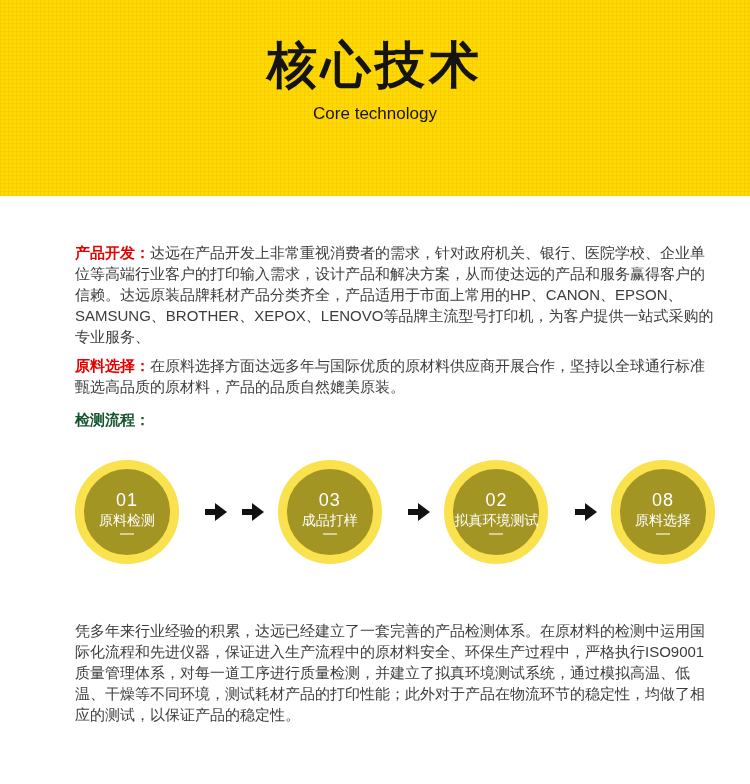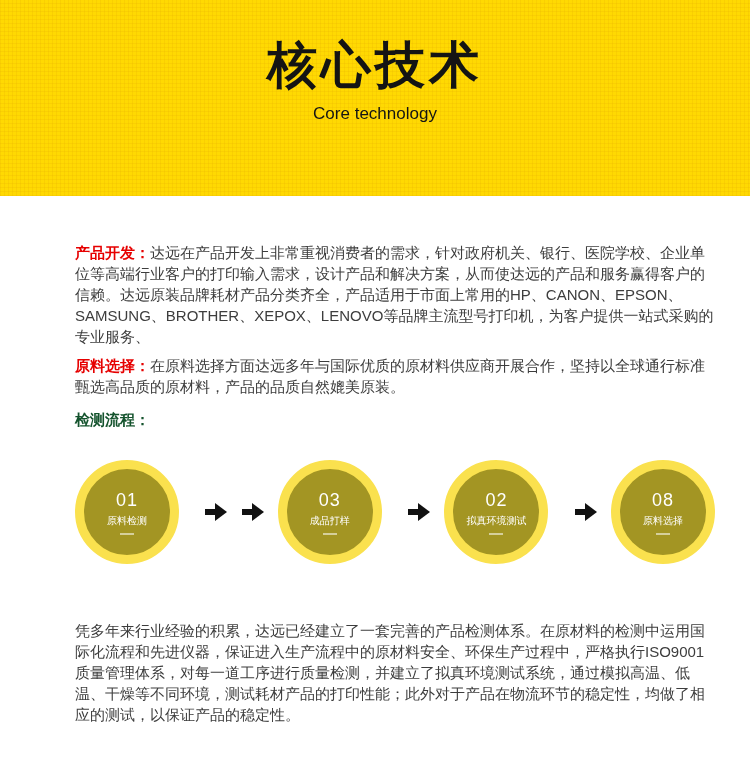--- a/index.html
+++ b/index.html
@@ -36,21 +36,21 @@
     margin-top: 28px; display: flex; align-items: center;
     justify-content: space-between;
   }
   .step-circle {
     box-sizing: content-box; width: 86px; height: 86px; flex: none;
     border: 9px solid #fae14e; border-radius: 50%;
     background: #a39523; color: #ffffff;
     display: flex; flex-direction: column; align-items: center; justify-content: center;
   }
   .step-num { font-size: 18px; font-weight: normal; letter-spacing: 1px; line-height: 20px; }
-  .step-name { font-size: 10px; line-height: 17px; margin-top: 2px; white-space: nowrap; }
+  .step-name { font-size: 14px; line-height: 17px; margin-top: 2px; white-space: nowrap; }
   .step-dash { width: 14px; height: 2px; background: rgba(255,255,255,0.55); margin-top: 4px; }
   .arrow { position: relative; width: 10px; height: 6px; background: #111111; flex: none; }
   .arrow::after {
     content: ""; position: absolute; left: 10px; top: -6px;
     border-left: 12px solid #111111;
     border-top: 9px solid transparent; border-bottom: 9px solid transparent;
   }
   .footer-para {
     margin: 56px 0 0 0; font-size: 15px; line-height: 21px; color: #3d3d3d;
   }

